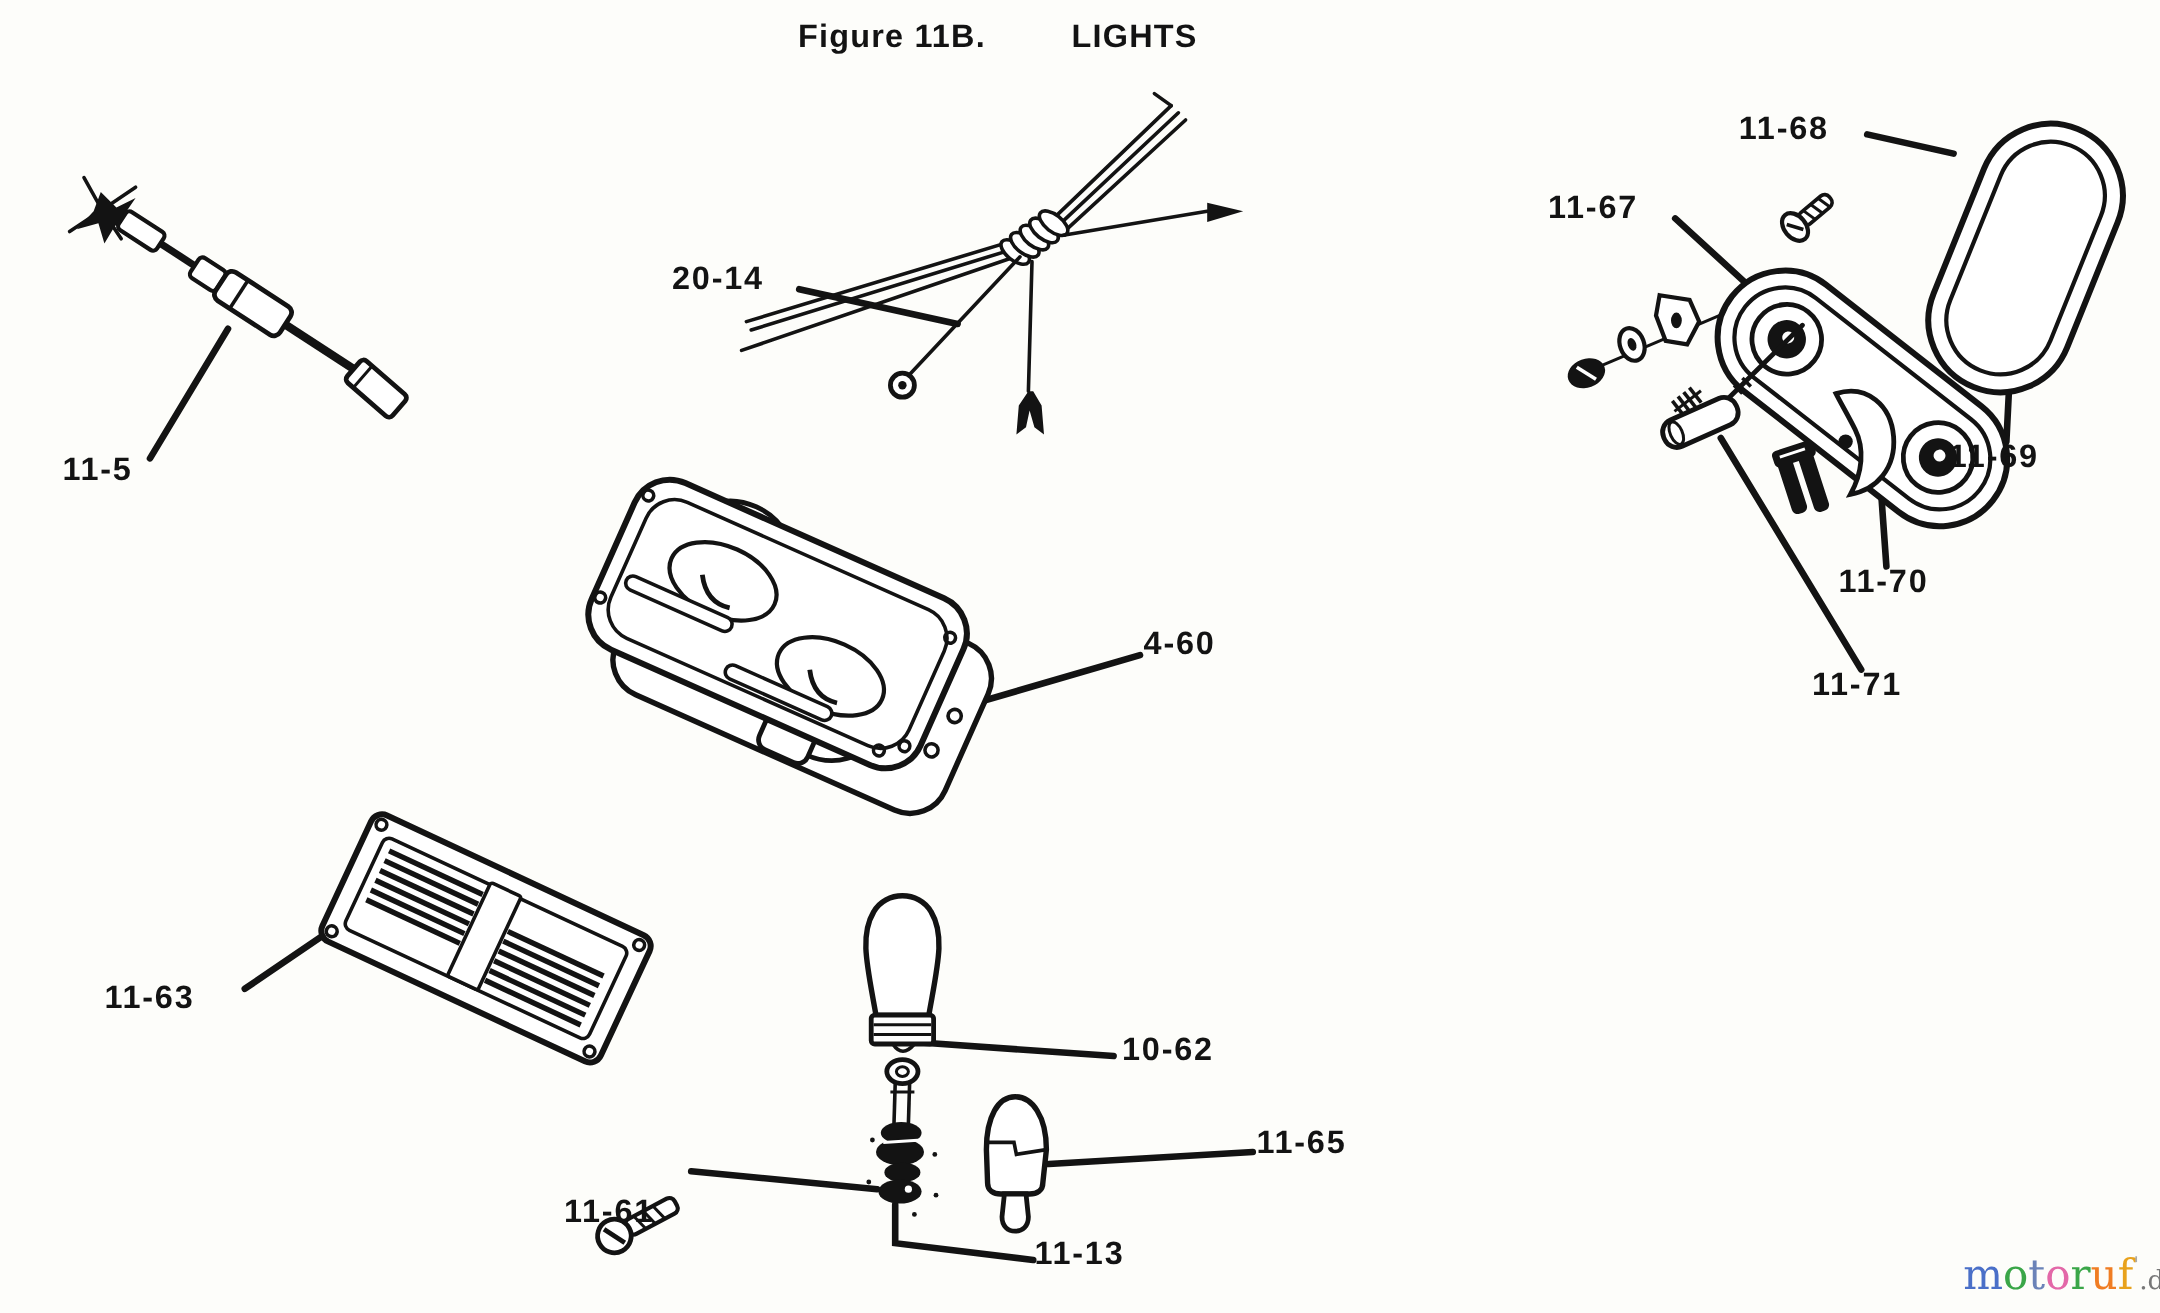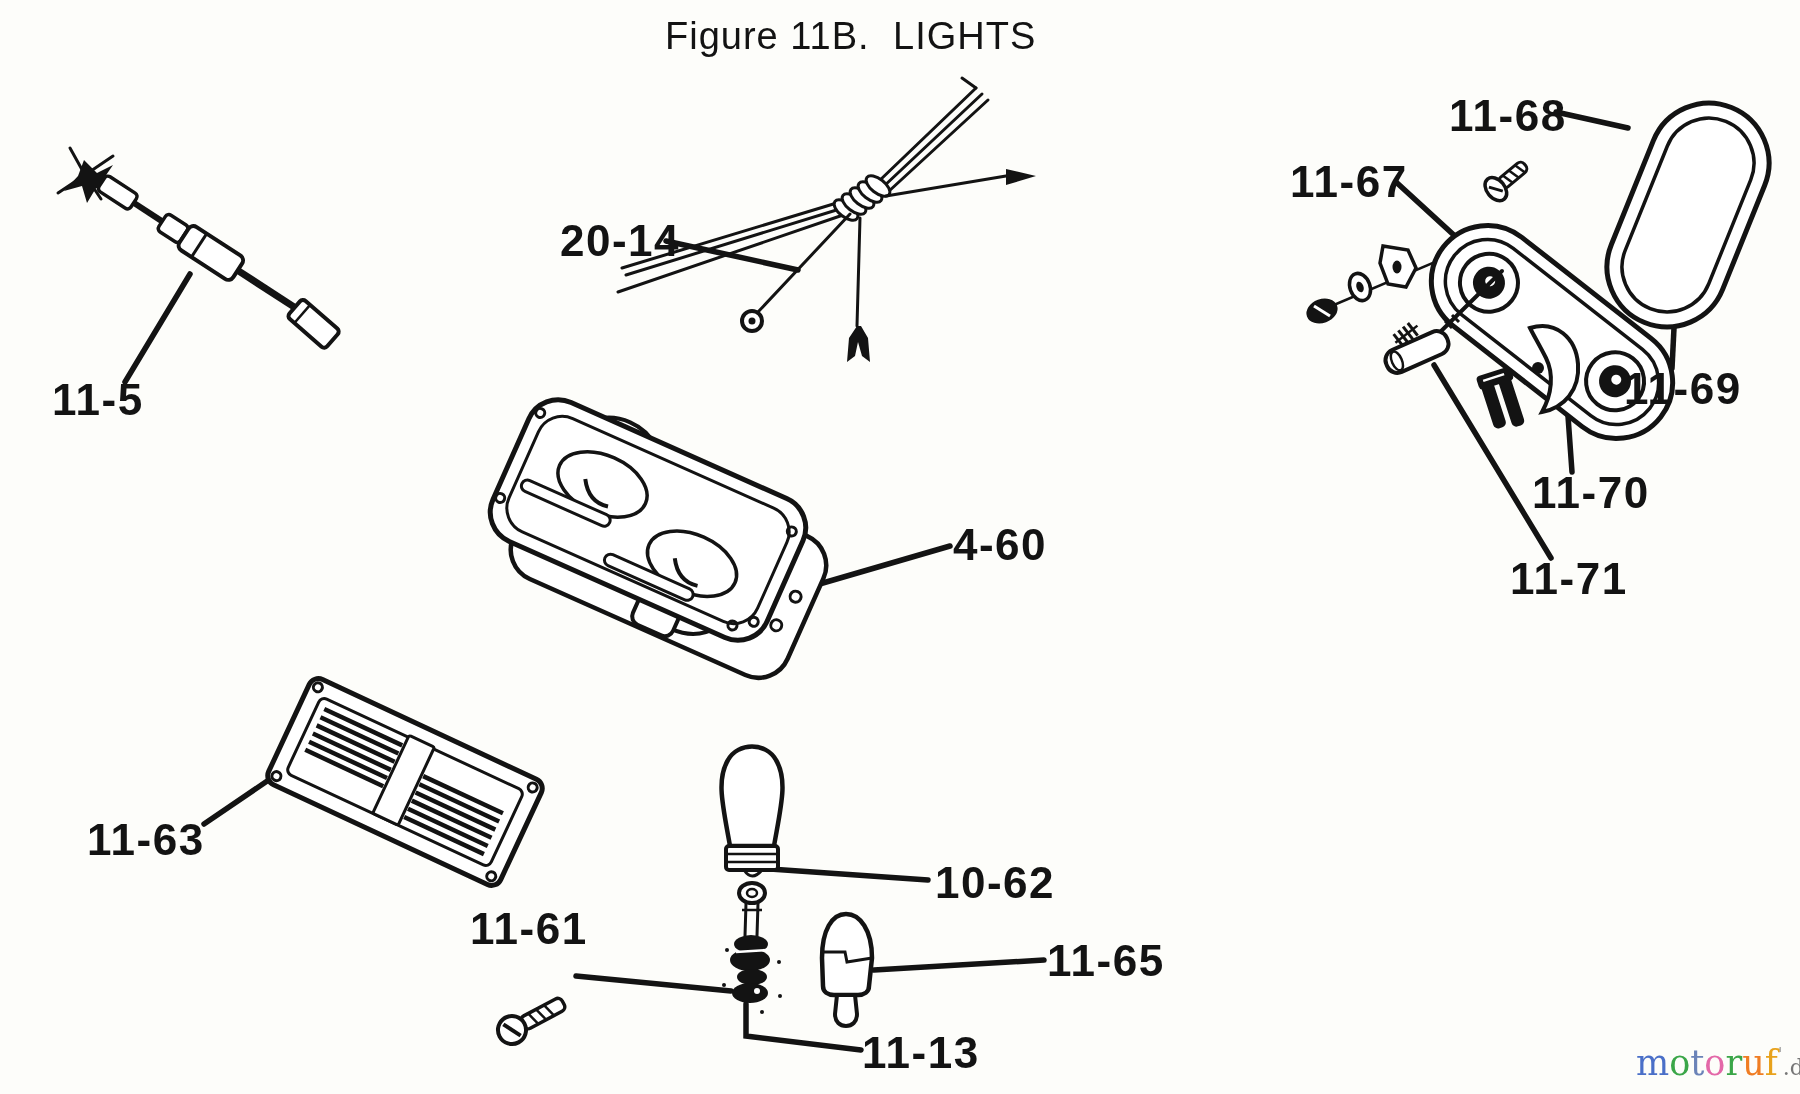--- a/index.html
+++ b/index.html
@@ -3,25 +3,25 @@
 <meta charset="utf-8">
 <style>
   html,body{margin:0;padding:0;}
   body{
     width:1800px;height:1094px;position:relative;overflow:hidden;
     background:#fdfdfa;color:#131313;
     font-family:"Liberation Sans",sans-serif;
   }
   svg.art{position:absolute;left:0;top:0;}
   .fig-title-part{
-    position:absolute;font-size:38px;font-weight:normal;line-height:1;
+    position:absolute;font-size:27px;font-weight:bold;line-height:1;
     letter-spacing:1px;white-space:nowrap;text-align:center;
   }
   .part-label{
-    position:absolute;font-size:44px;font-weight:bold;line-height:1;
+    position:absolute;font-size:27px;font-weight:bold;line-height:1;
     letter-spacing:1.5px;white-space:nowrap;
   }
   .watermark{
     position:absolute;left:1636px;top:1046px;
     font-family:"DejaVu Serif","Liberation Serif",serif;
     font-size:35px;line-height:1;white-space:nowrap;
   }
   .watermark .suffix{font-size:22px;}
   .watermark .mark{font-size:18px;vertical-align:14px;}
 </style>
@@ -281,21 +281,21 @@
 </svg>
 
 <div class="fig-title-part" style="left:665px;top:17px">Figure 11B.</div>
 <div class="fig-title-part" style="left:893px;top:17px">LIGHTS</div>
 
 <div class="part-label" style="left:52px;top:378px">11-5</div>
 <div class="part-label" style="left:560px;top:219px">20-14</div>
 <div class="part-label" style="left:953px;top:523px">4-60</div>
 <div class="part-label" style="left:87px;top:818px">11-63</div>
 <div class="part-label" style="left:935px;top:861px">10-62</div>
-<div class="part-label" style="left:470px;top:907px">11-61</div>
+<div class="part-label" style="left:470px;top:996px">11-61</div>
 <div class="part-label" style="left:1047px;top:939px">11-65</div>
 <div class="part-label" style="left:862px;top:1031px">11-13</div>
 <div class="part-label" style="left:1449px;top:94px">11-68</div>
 <div class="part-label" style="left:1290px;top:160px">11-67</div>
 <div class="part-label" style="left:1624px;top:367px">11-69</div>
 <div class="part-label" style="left:1532px;top:471px">11-70</div>
 <div class="part-label" style="left:1510px;top:557px">11-71</div>
 
 <div class="watermark">
   <span style="color: rgb(74, 111, 200);">m</span><span style="color: rgb(58, 166, 72);">o</span><span style="color: rgb(107, 131, 184);">t</span><span style="color: rgb(227, 104, 168);">o</span><span style="color: rgb(58, 166, 72);">r</span><span style="color: rgb(240, 125, 35);">u</span><span style="color: rgb(232, 162, 28);">f</span><span class="mark" style="color: rgb(169, 169, 169);">'</span><span class="suffix" style="color: rgb(119, 119, 119);">.de</span>

